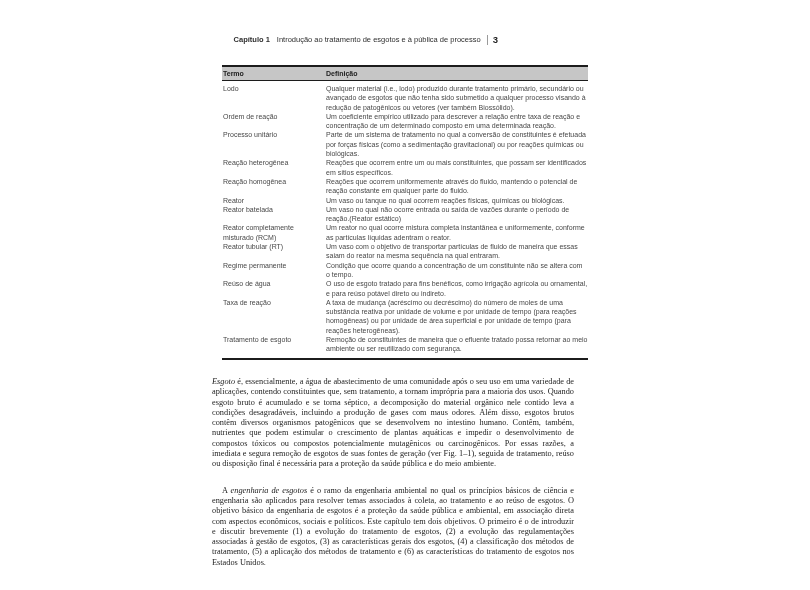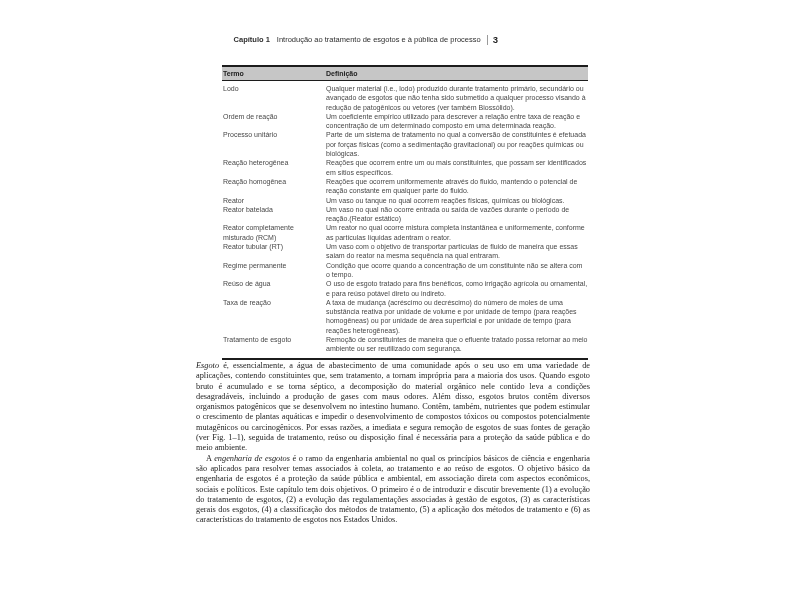--- a/index.html
+++ b/index.html
@@ -71,21 +71,21 @@
   .bodytext {
     position: absolute;
     left: 196px; top: 361px;
     width: 394px;
     font-family: "Liberation Serif", serif;
     font-size: 8.3px;
     line-height: 10.3px;
     color: #232323;
     text-align: justify;
   }
-  .bodytext p { margin: 0; }
+  .bodytext p { margin: 16px; }
   .bodytext p.indent { text-indent: 10px; }
   .bodytext em { font-style: italic; }
 </style>
 </head>
 <body>
 
 <div class="page">
 
   <div class="running-head">
     <span class="chap">Capítulo 1</span>

